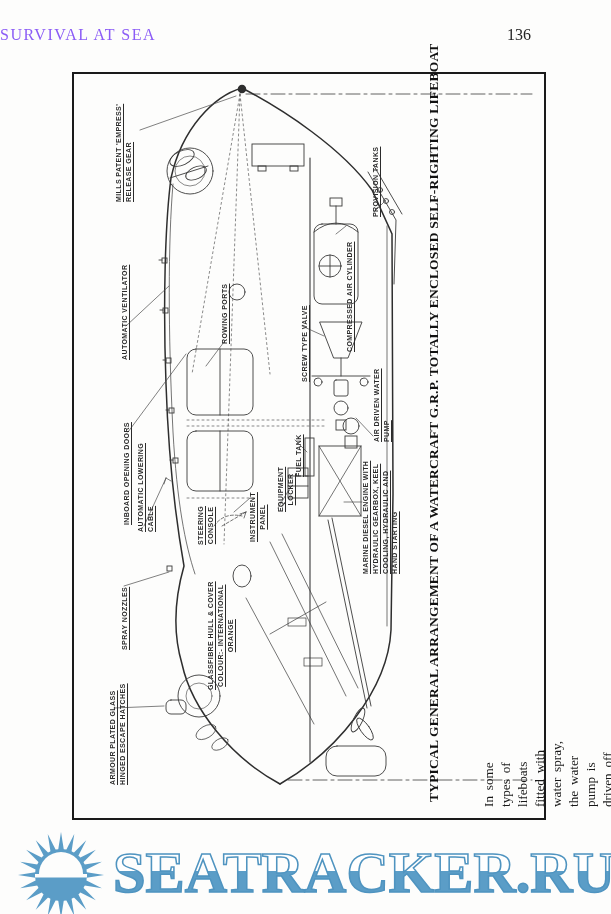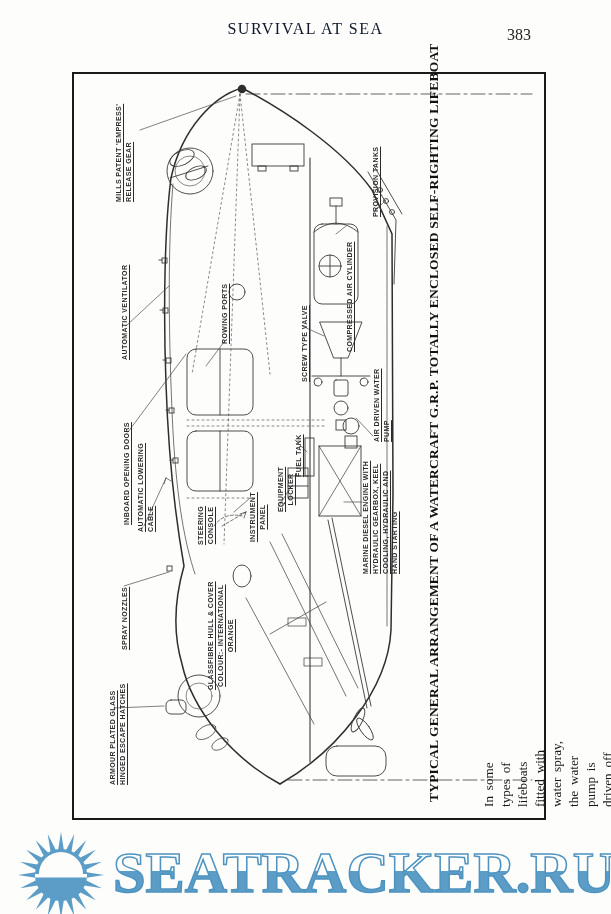--- a/index.html
+++ b/index.html
@@ -1,19 +1,19 @@
 <!DOCTYPE html>
 <html><head>
 <meta charset="utf-8">
 <style>
   html,body{margin:0;padding:0;background:#e8e8e8;}
   .page{position:relative;width:611px;height:914px;background:#fdfdfc;overflow:hidden;
         font-family:"Liberation Serif",serif;color:#1c1c1c;}
-  .header-title{position:absolute;left:0;right:0;top:20px;text-align:center;
-        font-size:16px;letter-spacing:1.5px;color:#0f172a;}
+  .header-title{position:absolute;left:0;right:0;top:26px;text-align:left;
+        font-size:16px;letter-spacing:1.5px;color:#8b5cf6;}
   .page-number{position:absolute;top:26px;right:80px;font-size:16px;color:#242424;}
   .figure-frame{position:absolute;left:72px;top:72px;width:474px;height:748px;
         border:2px solid #1a1a1a;box-sizing:border-box;background:#fdfdfc;}
   .drawing{position:absolute;left:0;top:0;width:470px;height:744px;}
   .lbl{position:absolute;transform-origin:0 0;transform:rotate(-90deg);
         font-family:"Liberation Sans",sans-serif;font-size:7px;font-weight:600;
         line-height:1.4;letter-spacing:.4px;color:#2b2b2b;white-space:pre-line;
         text-decoration:underline;text-decoration-thickness:.5px;text-underline-offset:1.5px;}
   .lbl.center{text-align:center;}
   .fig-title{position:absolute;left:352px;top:728px;transform-origin:0 0;transform:rotate(-90deg);
@@ -25,21 +25,21 @@
   .watermark{position:absolute;left:13px;top:831px;width:611px;height:83px;}
   .wm-sun{position:absolute;left:2px;top:0px;}
   .wm-text{position:absolute;left:96px;top:9px;}
 </style>
 </head>
 <body>
 
 <div class="page">
 
   <div class="header-title">SURVIVAL AT SEA</div>
-  <div class="page-number">383</div>
+  <div class="page-number">136</div>
 
   <div class="figure-frame">
 
     <svg class="drawing" viewBox="0 0 470 744" fill="none" stroke="#3a3a3a" stroke-width="0.9" stroke-linecap="round">
 
       <g stroke-width="0.8">
         <path d="M172 20 H 458" stroke-dasharray="14 4 3 4"></path>
         <path d="M214 706 H 458" stroke-dasharray="14 4 3 4"></path>
       </g>
 

